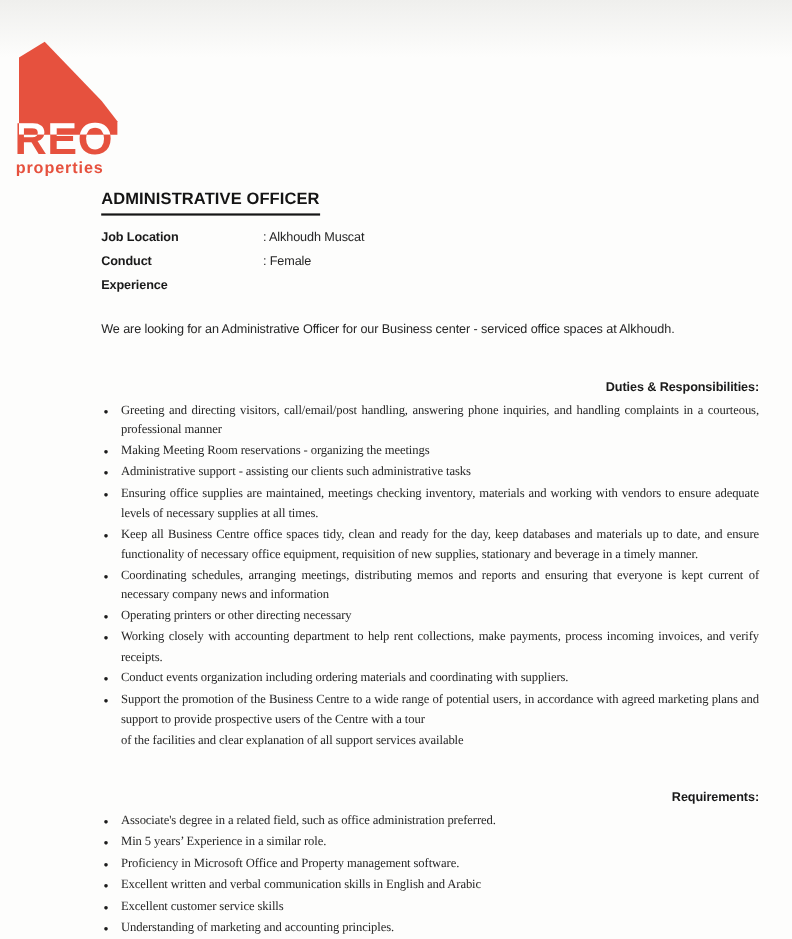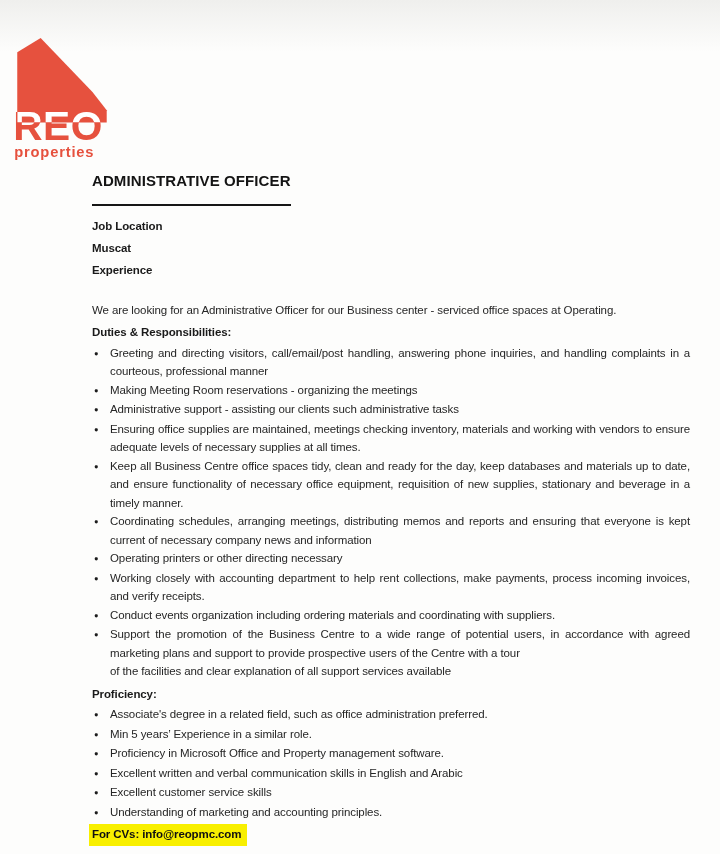--- a/index.html
+++ b/index.html
@@ -18,37 +18,37 @@
   .logo-wrap {
     position: absolute; left: 12px; top: 36px; width: 102px; height: 124px;
   }
   .content {
     position: absolute; left: 92px; top: 172px; width: 598px;
     font-size: 11.5px; letter-spacing: -0.1px; line-height: 18.5px;
   }
   .page-title {
     display: inline-block;
     font-size: 15px; font-weight: bold; color: #141414; letter-spacing: 0.1px;
-    border-bottom: 2px solid #161616; padding-bottom: 13px;
+    border-bottom: 2px solid #161616; padding-bottom: 3px;
     margin-bottom: 9px;
   }
   .field-row { display: flex; line-height: 22px; gap: 39px; }
   .field-label { flex: 0 0 108px; font-weight: bold; color: #1a1a1a; }
   .field-value { flex: 1; }
   .intro { margin-top: 20px; }
   .section-heading {
-    margin-top: 4px; font-weight: bold; color: #1a1a1a;
+    margin-top: 34px; font-weight: bold; color: #1a1a1a; text-align: right;
   }
   ul.bullet-list { list-style: none; margin-top: 2px; }
   ul.bullet-list li { display: flex; }
   .li-dot {
     flex: 0 0 18px; font-size: 7.5px; line-height: 18.5px;
     padding-left: 2px; padding-top: 1px; color: #1c1c1c;
   }
-  .li-text { flex: 1; text-align: justify; white-space: pre-line; }
+  .li-text { flex: 1; text-align: justify; white-space: pre-line; font-family: Liberation Serif, serif; }
   .cv-note {
     display: inline-block; margin-top: 2px; margin-left: -3px;
     font-weight: bold; color: #101010;
     padding: 1px 6px 2px 3px;
   }
 </style>
 </head>
 <body>
 
 <div class="top-shade"></div>
@@ -68,32 +68,34 @@
 </div>
 
 <div class="content">
 
   <div class="page-title">ADMINISTRATIVE OFFICER</div>
 
   <div class="fields">
 
       <div class="field-row">
         <span class="field-label">Job Location</span>
+        <span class="field-value">: Alkhoudh Muscat</span>
       </div>
 
       <div class="field-row">
-        <span class="field-label">Muscat</span>
+        <span class="field-label">Conduct</span>
+        <span class="field-value">: Female</span>
       </div>
 
       <div class="field-row">
         <span class="field-label">Experience</span>
       </div>
     </div>
 
-  <div class="intro">We are looking for an Administrative Officer for our Business center - serviced office spaces at Operating.</div>
+  <div class="intro">We are looking for an Administrative Officer for our Business center - serviced office spaces at Alkhoudh.</div>
 
   <div class="section-heading">Duties &amp; Responsibilities:</div>
 
   <ul class="bullet-list">
 
       <li>
         <span class="li-dot">●</span>
         <span class="li-text">Greeting and directing visitors, call/email/post handling, answering phone inquiries, and handling complaints in a courteous, professional manner</span>
       </li>
 
@@ -137,21 +139,21 @@
         <span class="li-text">Conduct events organization including ordering materials and coordinating with suppliers.</span>
       </li>
 
       <li>
         <span class="li-dot">●</span>
         <span class="li-text">Support the promotion of the Business Centre to a wide range of potential users, in accordance with agreed marketing plans and support to provide prospective users of the Centre with a tour
 of the facilities and clear explanation of all support services available</span>
       </li>
     </ul>
 
-  <div class="section-heading">Proficiency:</div>
+  <div class="section-heading">Requirements:</div>
 
   <ul class="bullet-list">
 
       <li>
         <span class="li-dot">●</span>
         <span class="li-text">Associate's degree in a related field, such as office administration preferred.</span>
       </li>
 
       <li>
         <span class="li-dot">●</span>

